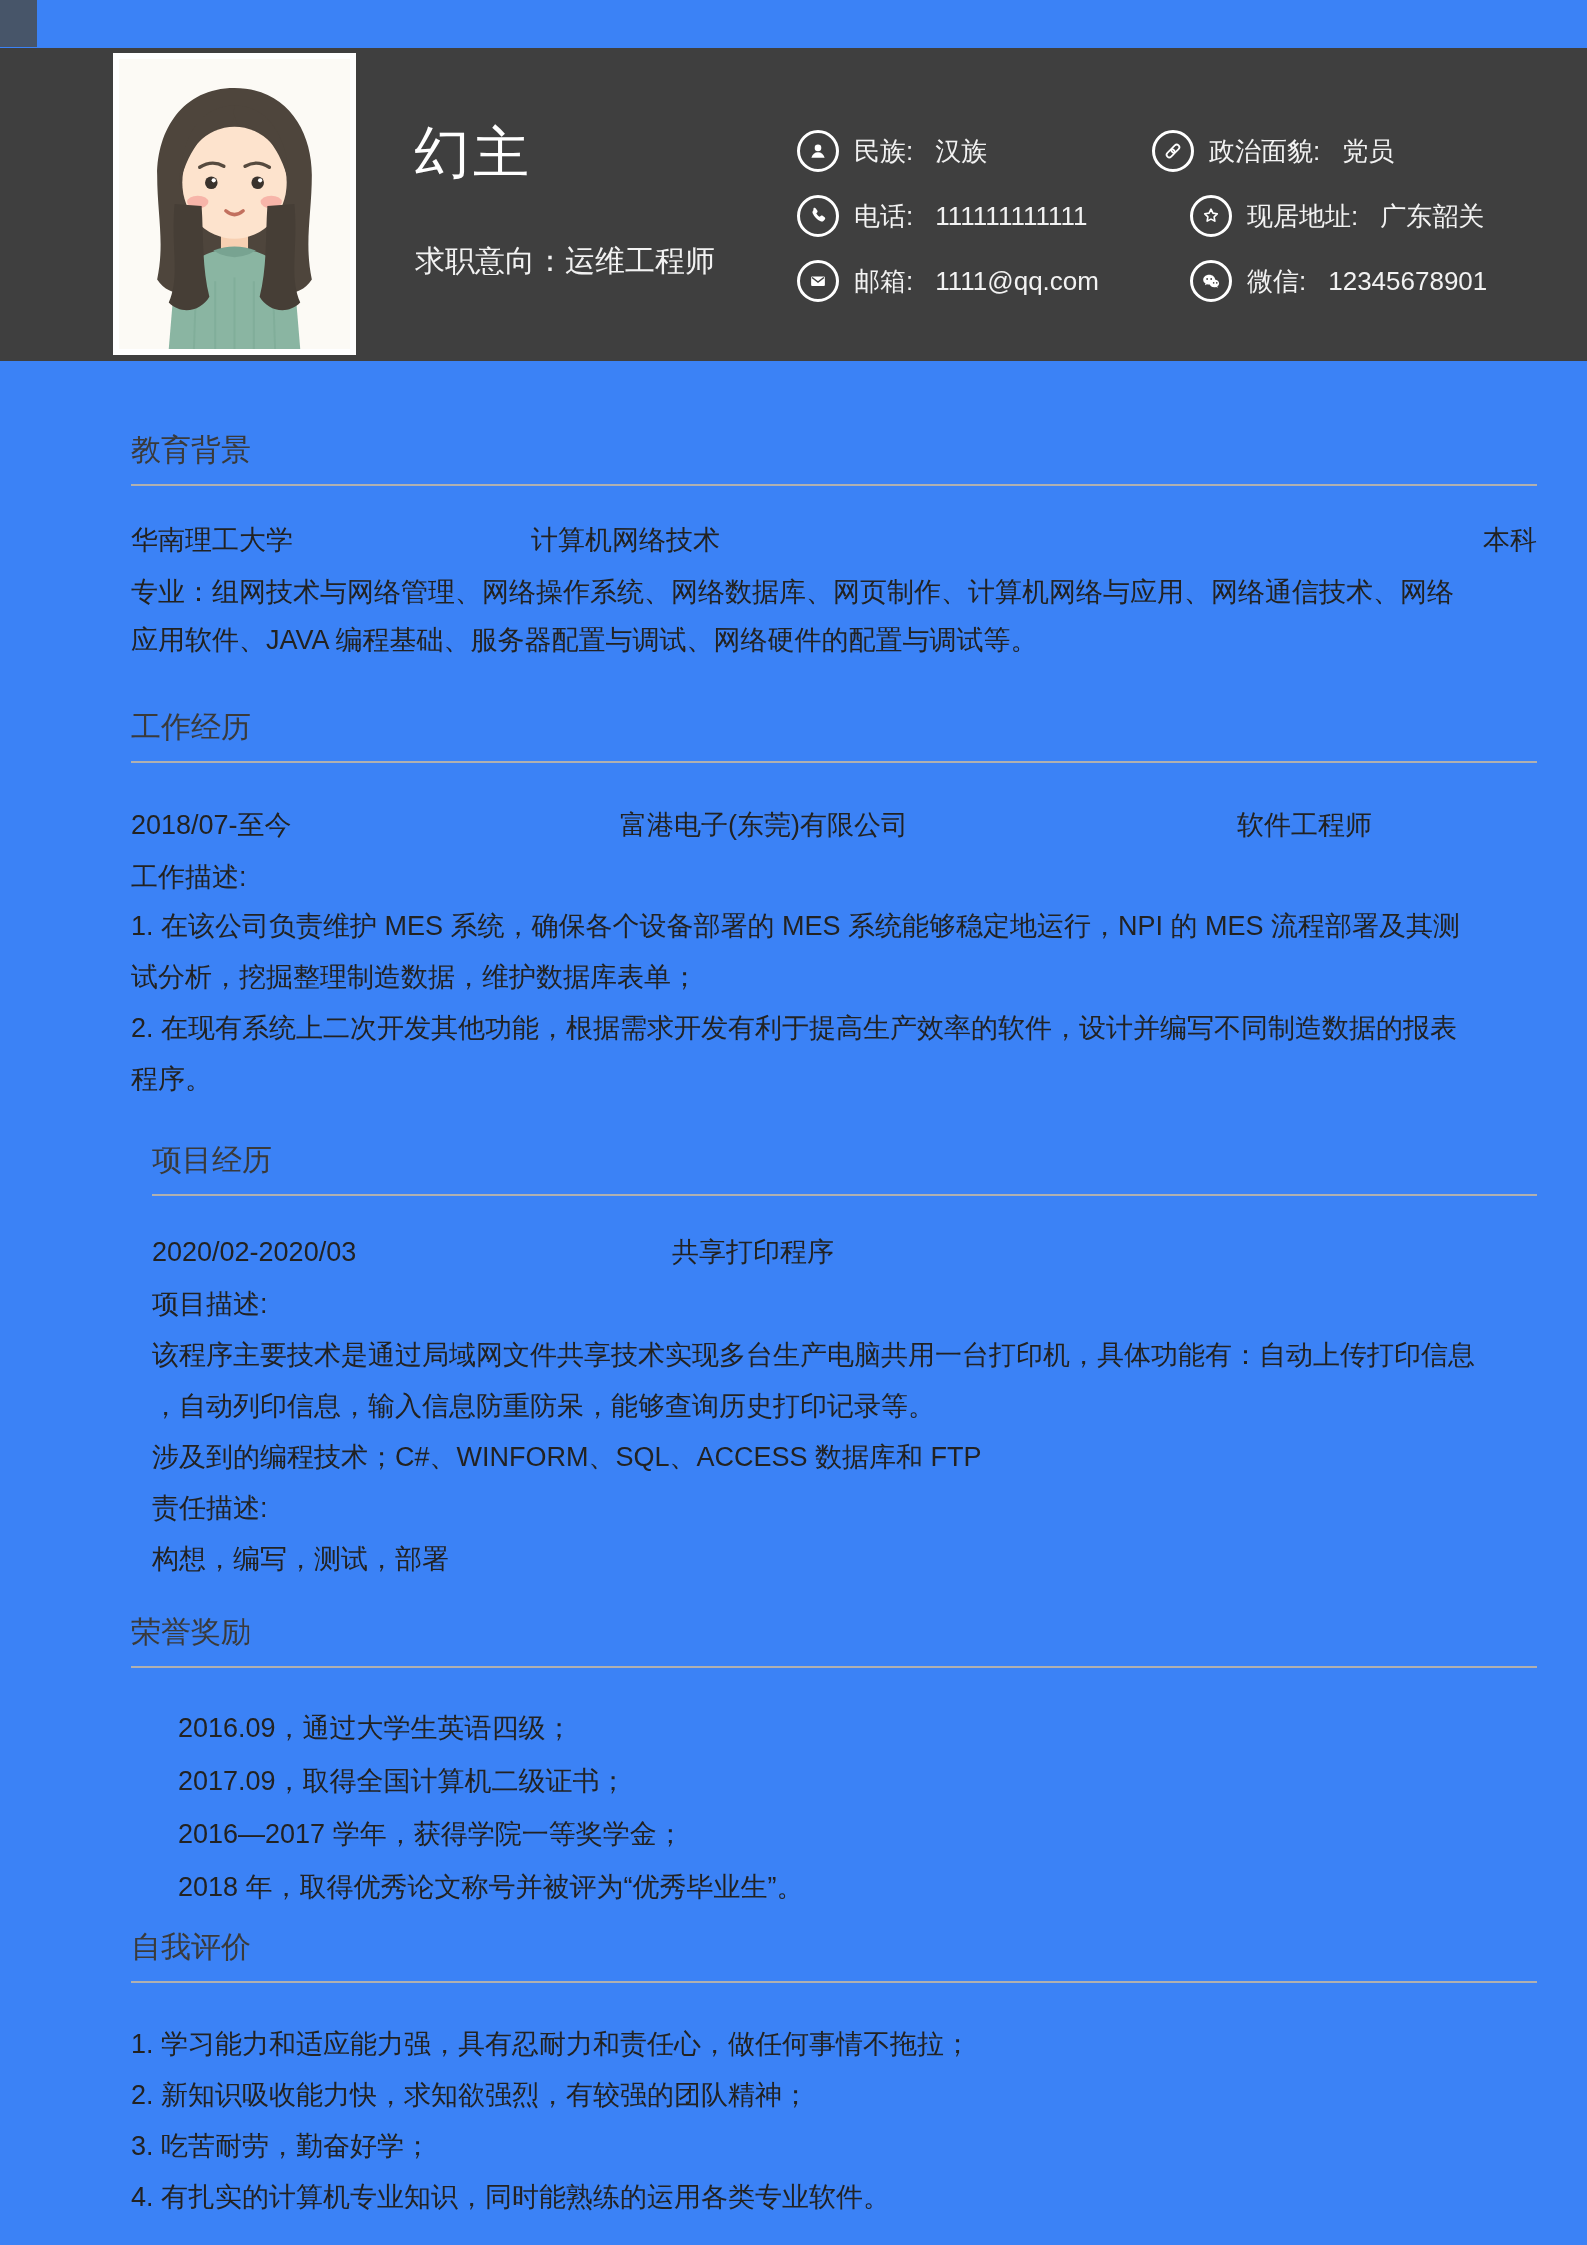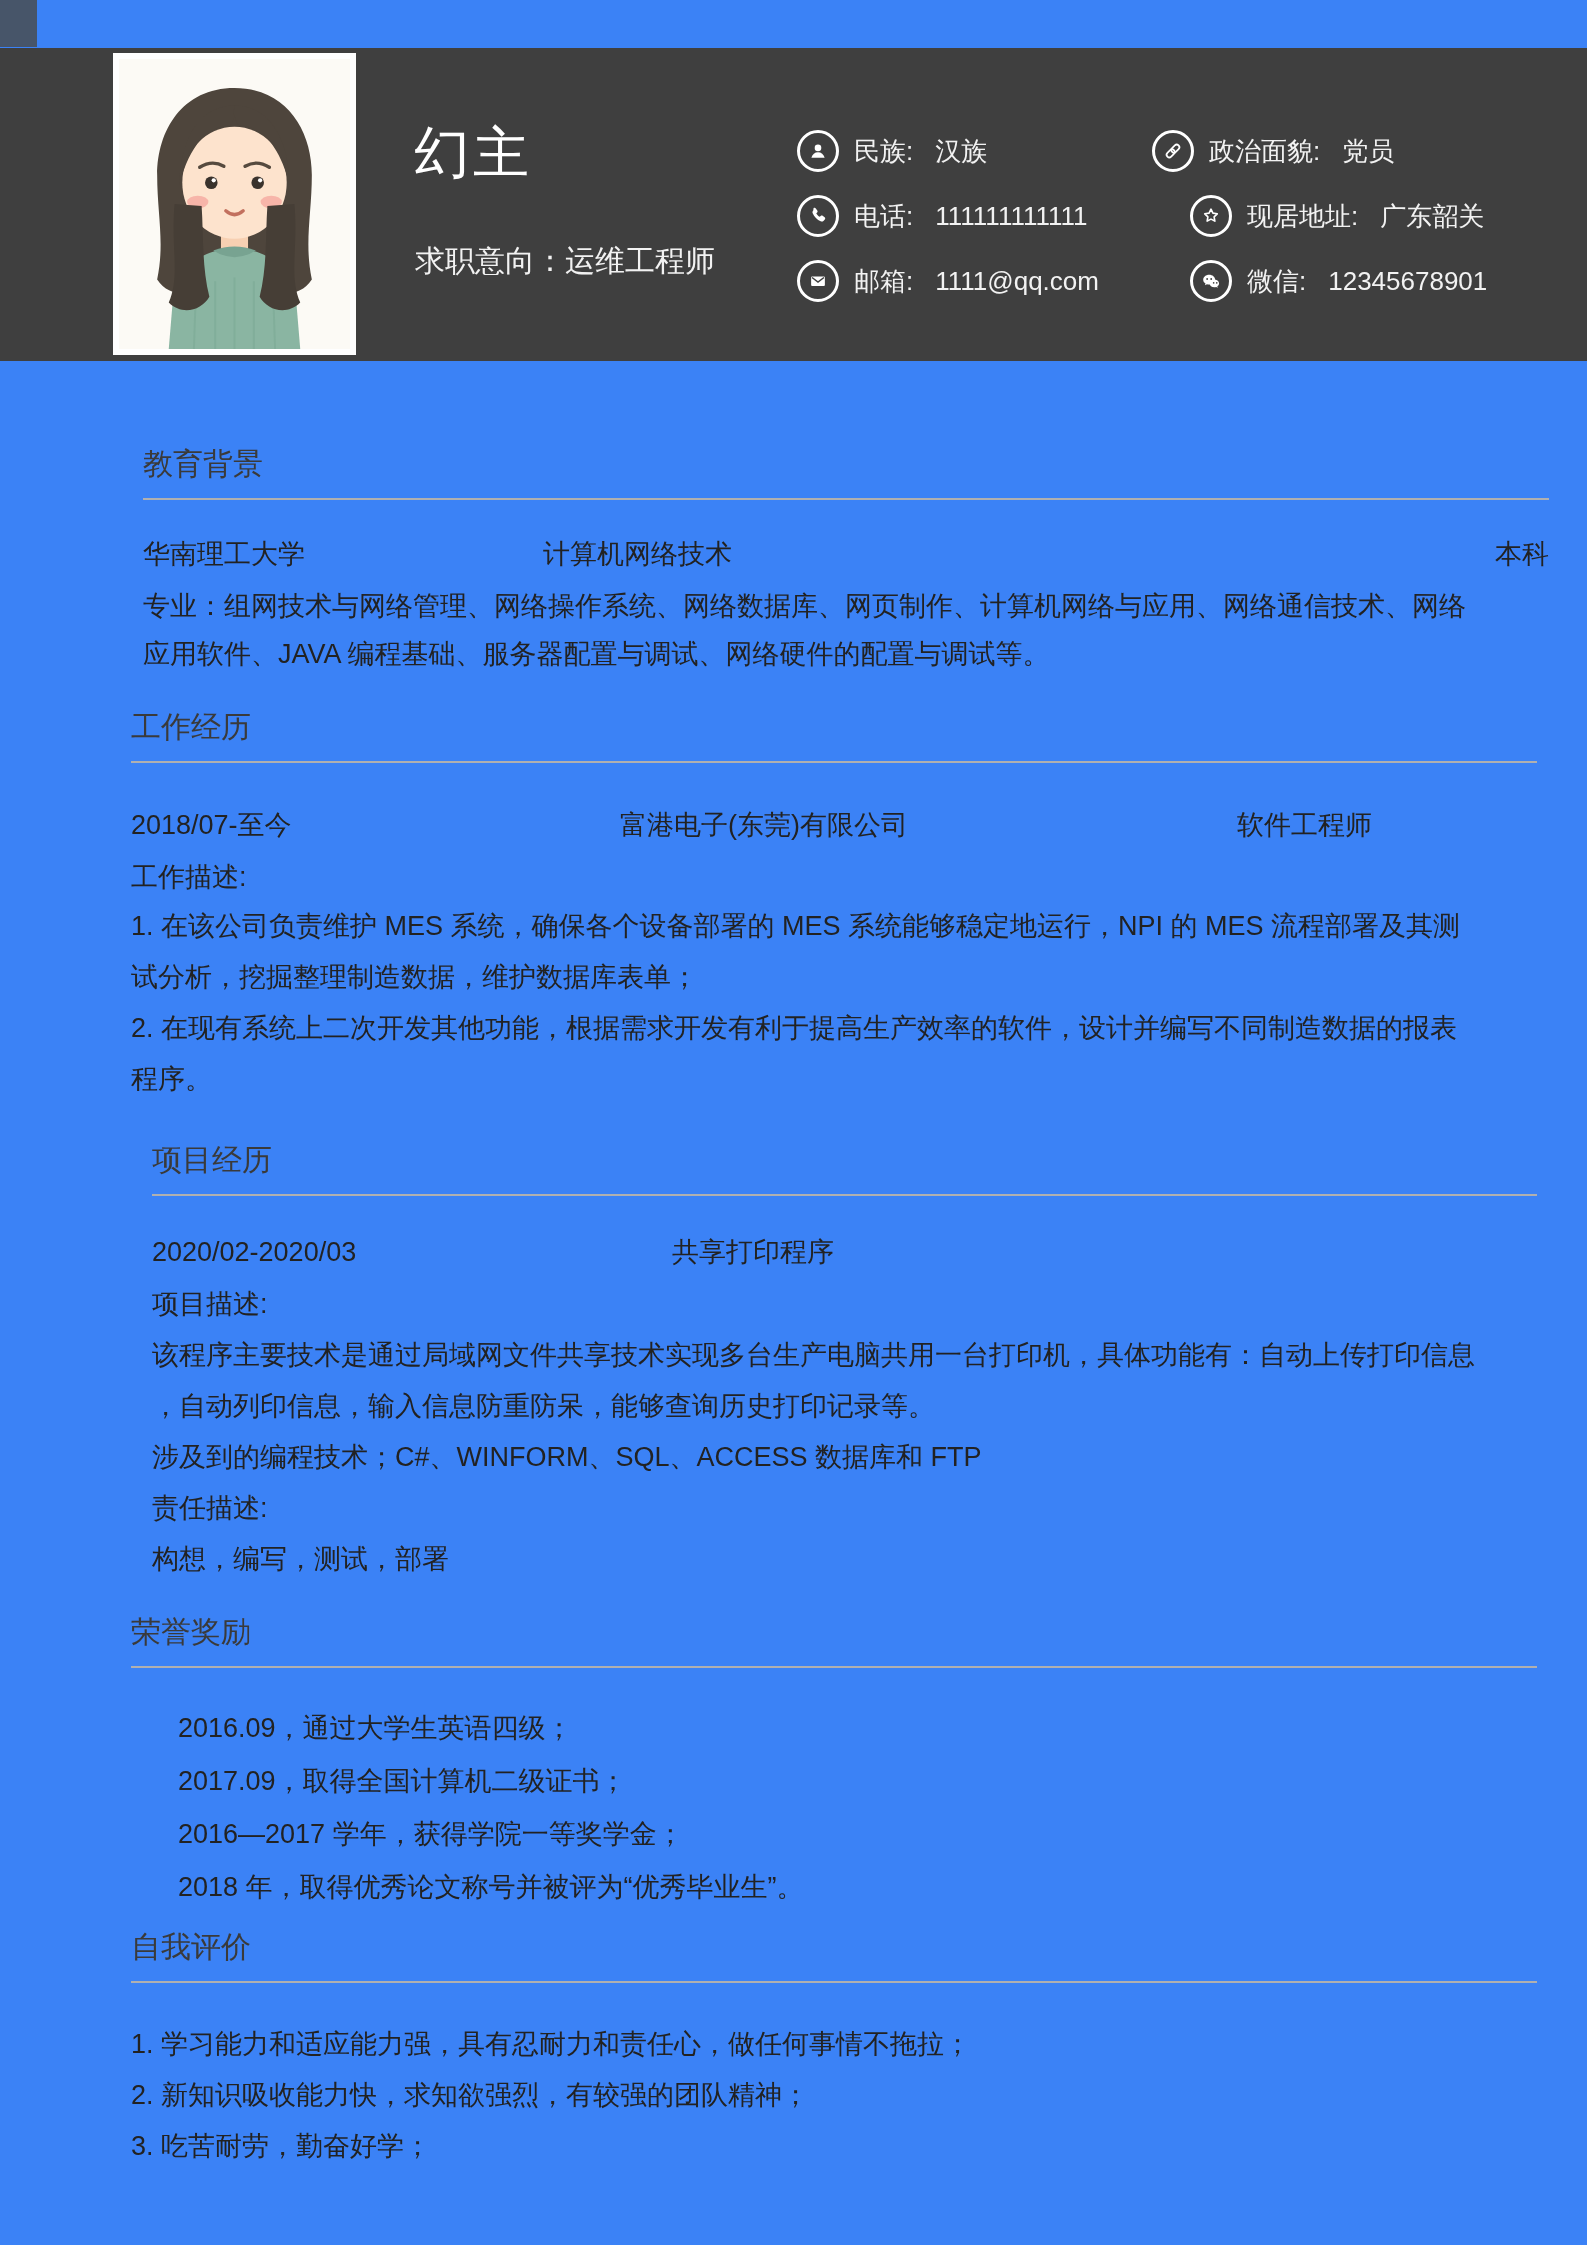--- a/index.html
+++ b/index.html
@@ -144,21 +144,21 @@
             <circle cx="12.2" cy="9.8" r="1" fill="#3f3f3f"></circle>
             <circle cx="14.9" cy="14.1" r=".9" fill="#3f3f3f"></circle>
             <circle cx="18.3" cy="14.1" r=".9" fill="#3f3f3f"></circle>
           </svg>
       </span>
       <span class="clabel">微信:</span>
         <span class="cval">12345678901</span>
     </div>
   </header>
 
-  <section class="sec" style="top:444px;margin-left:12px;">
+  <section class="sec" style="top:430px;">
     <h2>教育背景</h2>
     <div class="divider"></div>
     <div class="row edu-row">
       <span class="c2">华南理工大学</span>
       <span class="c3">计算机网络技术</span>
       <span class="c4">本科</span>
     </div>
     <p class="para edu-para">专业：组网技术与网络管理、网络操作系统、网络数据库、网页制作、计算机网络与应用、网络通信技术、网络
 应用软件、JAVA 编程基础、服务器配置与调试、网络硬件的配置与调试等。</p>
   </section>
@@ -208,15 +208,16 @@
     </div>
   </section>
 
   <section class="sec" style="top:1927px;">
     <h2>自我评价</h2>
     <div class="divider"></div>
     <div class="eval-items">
       <div>1. 学习能力和适应能力强，具有忍耐力和责任心，做任何事情不拖拉；</div>
       <div>2. 新知识吸收能力快，求知欲强烈，有较强的团队精神；</div>
       <div>3. 吃苦耐劳，勤奋好学；</div>
+      <div>4. 有扎实的计算机专业知识，同时能熟练的运用各类专业软件。</div>
     </div>
   </section>
 </div>
 
 </body></html>

